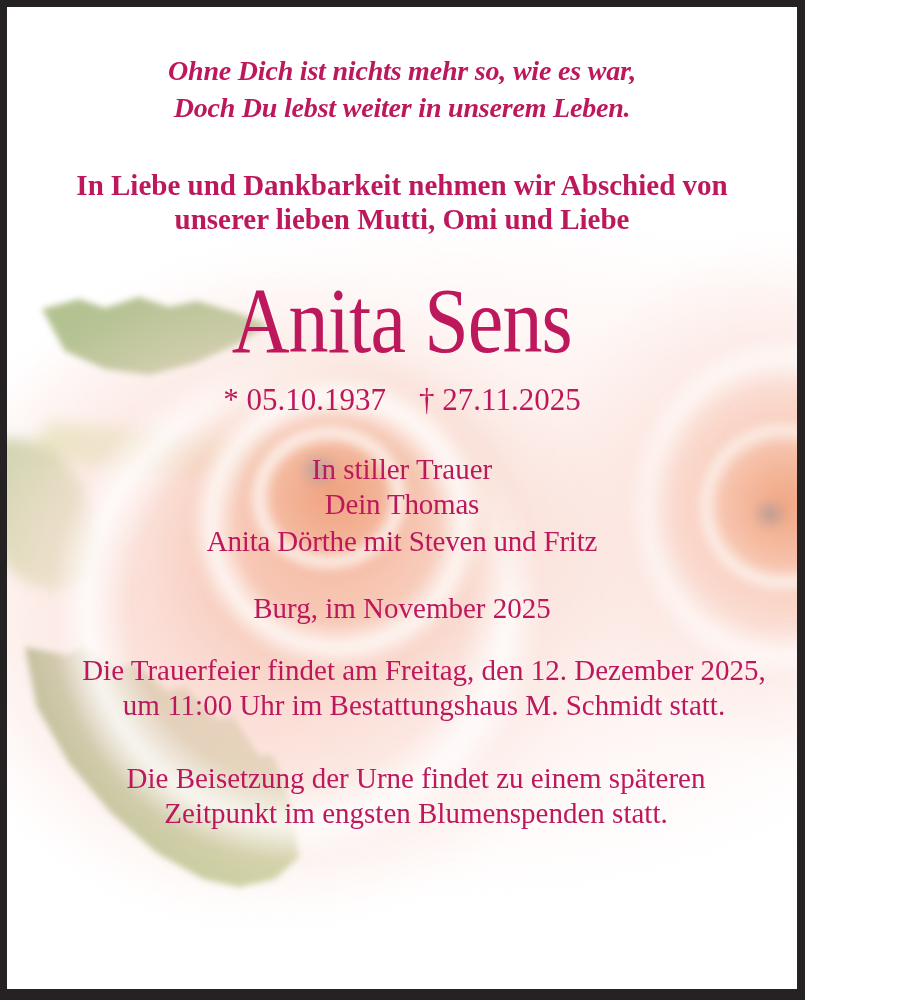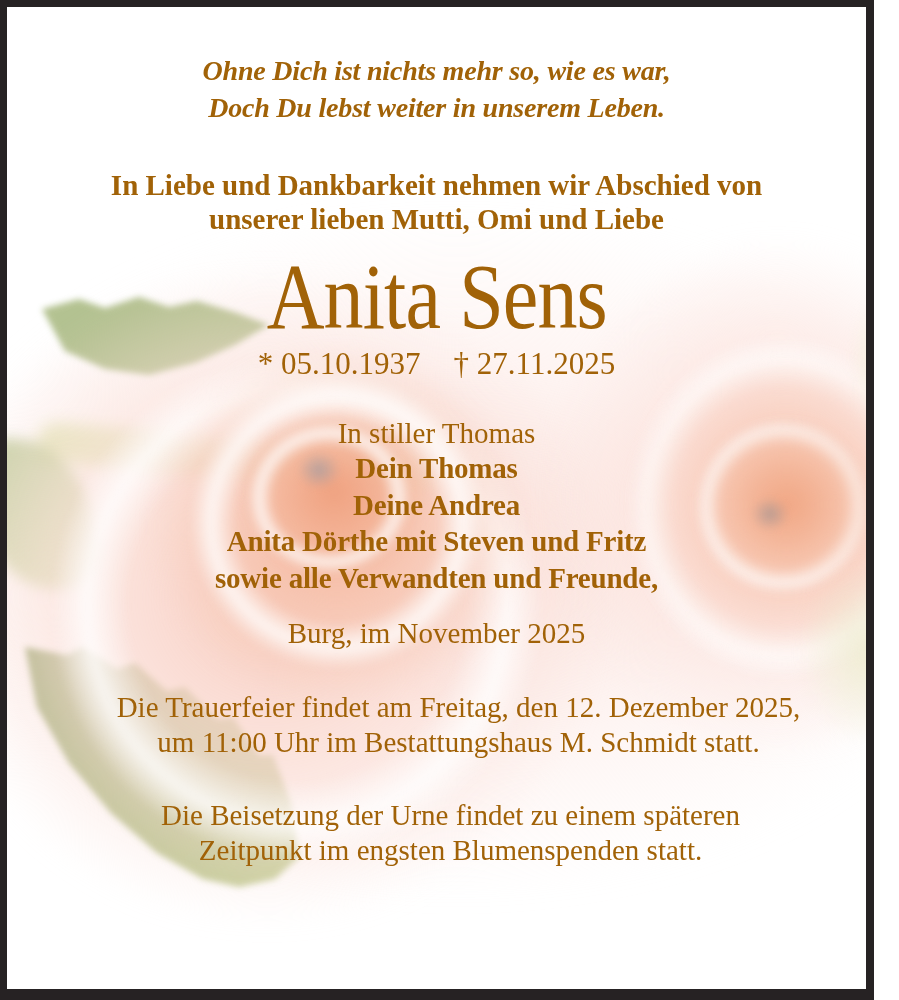--- a/index.html
+++ b/index.html
@@ -1,26 +1,26 @@
 <!DOCTYPE html>
 <html><head>
 <meta charset="utf-8">
 <style>
   html, body { margin: 0; padding: 0; background: #ffffff; }
   body { width: 899px; height: 1000px; font-family: "Liberation Serif", serif; }
 
   .frame {
     position: relative;
-    width: 874px; height: 1000px;
+    width: 805px; height: 1000px;
     box-sizing: border-box;
     border: solid #262223;
     border-width: 7px 8px 11px 7px;
     background: #ffffff;
     overflow: hidden;
-    color: #a16207;
+    color: #be185d;
   }
 
   
   .bg { position: absolute; inset: 0; }
   .blob { position: absolute; border-radius: 50%; }
 
   .bg-wash {
     left: -90px; top: 200px; width: 1080px; height: 690px;
     background: radial-gradient(closest-side, rgba(250,219,211,0.85) 0%, rgba(253,236,232,0.55) 55%, rgba(255,255,255,0) 100%);
     filter: blur(14px);
@@ -112,37 +112,37 @@
     font-size: 29px;
     line-height: 34px;
   }
   .epigraph {
     margin-top: 45px;
     font-style: italic; font-weight: bold;
     font-size: 28px; line-height: 37px;
     letter-spacing: -0.2px;
   }
   .intro { margin-top: 42px; font-weight: bold; }
-  .name-line { margin-top: 12px; }
+  .name-line { margin-top: 36px; }
   .name {
     display: inline-block;
     font-size: 93px; line-height: 98px;
     transform: scaleX(0.86);
     letter-spacing: -1px;
     font-weight: normal;
   }
   .dates {
-    margin-top: 0;
+    margin-top: 12px;
     display: flex; justify-content: center; gap: 33px;
     font-size: 31px; line-height: 36px;
   }
   .trauer-heading { margin-top: 34px; }
-  .mourners { font-weight: bold; line-height: 36.5px; letter-spacing: -0.2px; }
-  .dateline { margin-top: 20px; }
-  .funeral { margin-top: 40px; line-height: 35px; padding-left: 44px; }
+  .mourners { font-weight: normal; line-height: 36.5px; letter-spacing: -0.2px; }
+  .dateline { margin-top: 32px; }
+  .funeral { margin-top: 28px; line-height: 35px; padding-left: 44px; }
   .closing { margin-top: 38px; line-height: 35px; margin-left: 28px; }
   .tline { white-space: nowrap; }
 </style>
 </head>
 <body>
 
 <div class="frame">
 
   <div class="bg">
     <div class="blob bg-wash"></div>
@@ -198,27 +198,25 @@
 
     <div class="name-line">
       <span class="name">Anita Sens</span>
     </div>
 
     <div class="dates">
       <span class="tline">* 05.10.1937</span>
       <span class="tline">† 27.11.2025</span>
     </div>
 
-    <div class="trauer-heading tline">In stiller Thomas</div>
+    <div class="trauer-heading tline">In stiller Trauer</div>
 
     <div class="mourners">
       <div class="tline">Dein Thomas</div>
-      <div class="tline">Deine Andrea</div>
       <div class="tline">Anita Dörthe mit Steven und Fritz</div>
-      <div class="tline">sowie alle Verwandten und Freunde,</div>
     </div>
 
     <div class="dateline tline">Burg, im November 2025</div>
 
     <div class="funeral">
       <div class="tline">Die Trauerfeier findet am Freitag, den 12. Dezember 2025,</div>
       <div class="tline">um 11:00 Uhr im Bestattungshaus M. Schmidt statt.</div>
     </div>
 
     <div class="closing">

